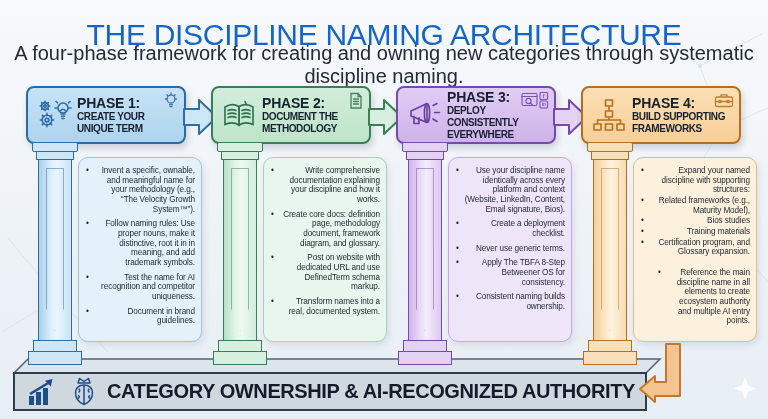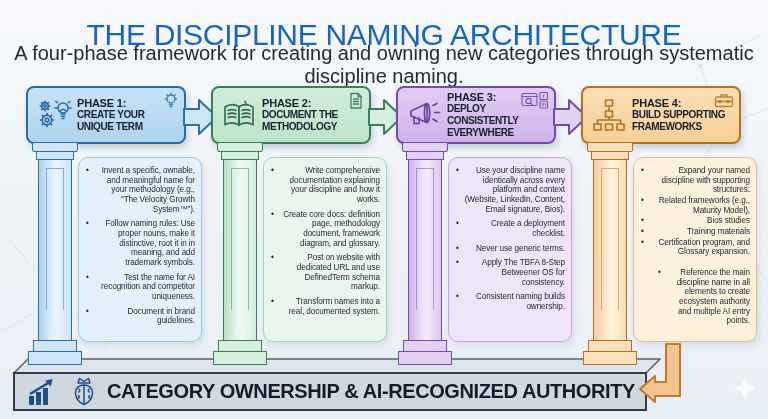--- a/index.html
+++ b/index.html
@@ -23,21 +23,21 @@
 
   
   .phase { position:absolute; top:0; width:196px; height:419px; }
   .hdr {
     position:absolute; top:86px; left:0; width:160px; height:58px;
     border-radius:8px; border:2px solid; display:flex; align-items:center;
     padding:6px 8px; box-shadow:2px 4px 6px rgba(30,50,80,.18);
   }
   .hdr .main-icon { width:36px; height:34px; flex:0 0 36px; margin-right:5px; }
   .hdr-text { width:108px; }
-  .ph-label { font-size:11px; font-weight:bold; color:#17202e; letter-spacing:-0.2px; }
+  .ph-label { font-size:14px; font-weight:bold; color:#17202e; letter-spacing:-0.2px; }
   .ph-name  { font-size:10px; font-weight:bold; color:#17202e; letter-spacing:-0.4px; line-height:1.18; }
   .corner-icon { position:absolute; top:4px; right:5px; opacity:.85; }
 
   .conn-arrow { position:absolute; top:96px; left:156px; }
 
   .capital { position:absolute; left:6px; top:142px; width:46px; height:10px; border:1.5px solid; border-radius:2px; }
   .neck    { position:absolute; left:10px; top:151px; width:38px; height:9px;  border:1.5px solid; }
   .shaft   { position:absolute; left:12px; top:159px; width:34px; height:183px; border:1.5px solid; }
   .groove  { position:absolute; left:7px; right:7px; top:8px; bottom:10px; border:1px solid; opacity:.5;
              clip-path:polygon(0 0,100% 0,100% 86%,50% 100%,0 86%); }

